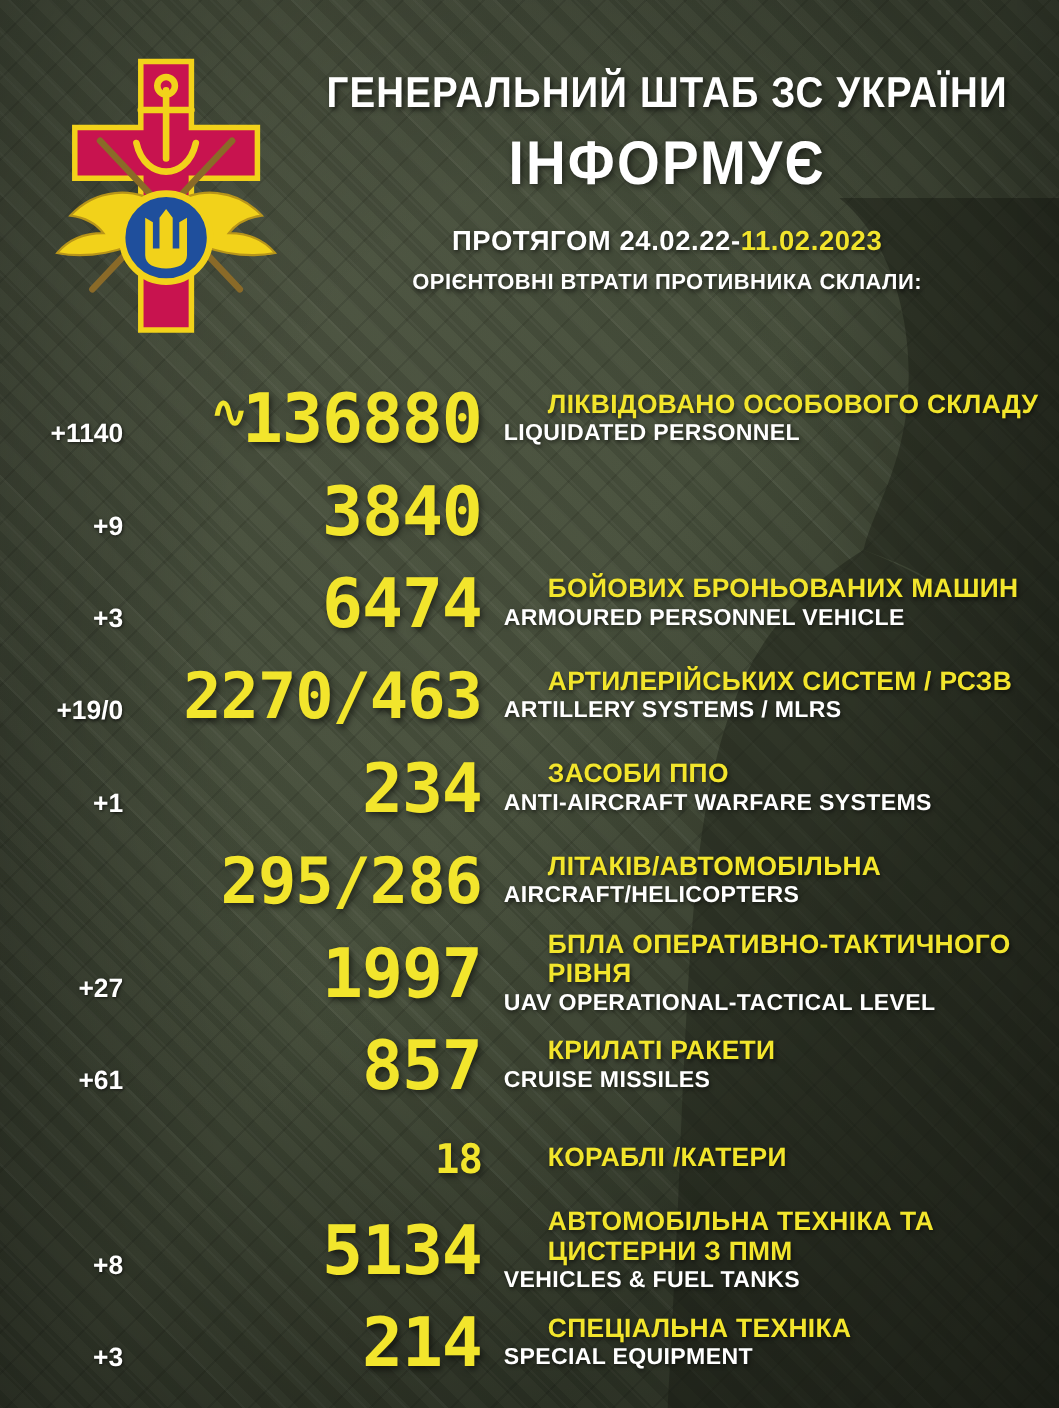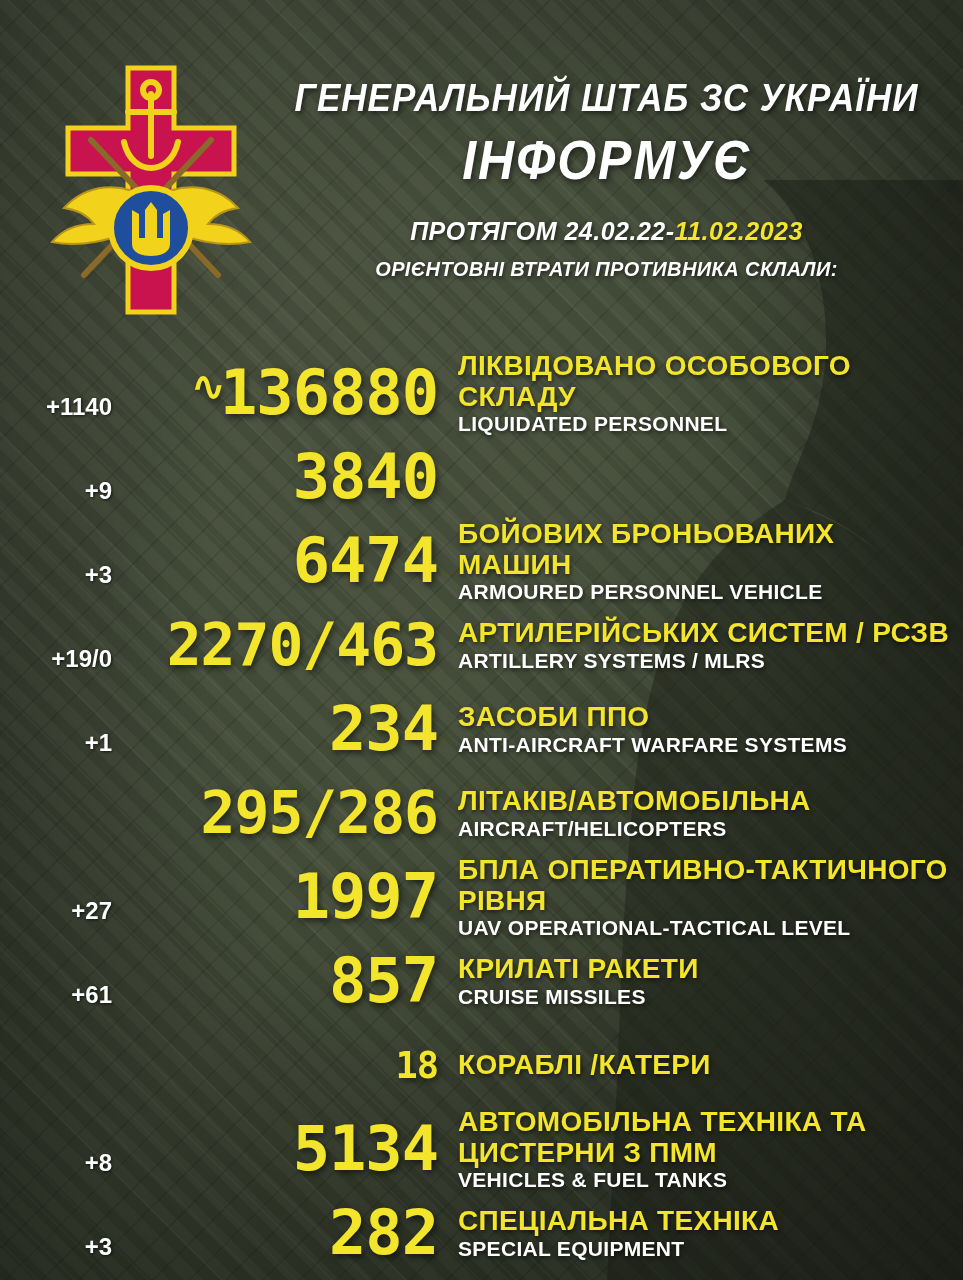--- a/index.html
+++ b/index.html
@@ -45,23 +45,22 @@
     height: 1100px;
     opacity: 0.52;
     pointer-events: none;
   }
   .silhouette svg { display:block; width:100%; height:100%; }
 
   
   .header {
     position: relative;
     display: flex;
-    padding: 46px 26px 0 26px;
+    padding: 34px 26px 0 26px;
     z-index: 3;
-    font-style: italic;
   }
   .emblem {
     width: 250px;
     flex: 0 0 250px;
     display: flex;
     align-items: flex-start;
     justify-content: center;
     padding-top: 14px;
   }
   .emblem svg { width: 230px; height: 265px; display:block; }
@@ -145,25 +144,26 @@
     text-shadow: 2px 3px 6px rgba(0,0,0,0.55);
   }
   .row.small .value { font-size: 37px; }
   .row.wide .value { font-size: 58px; }
   .labels {
     flex: 1;
     padding-left: 12px;
   }
   .label-ua {
     color: #f2e52c;
-    font-size: 28px;
+    font-size: 24px;
     font-weight: bold;
     letter-spacing: 0.3px;
     line-height: 1.12;
     text-shadow: 1px 2px 4px rgba(0,0,0,0.6);
+    margin-left: 40px;
   }
   .label-en {
     color: #ffffff;
     font-size: 21px;
     font-weight: bold;
     letter-spacing: 0.3px;
     line-height: 1.15;
     text-shadow: 1px 2px 4px rgba(0,0,0,0.6);
   }
   .tilde {
@@ -322,21 +322,21 @@
       <div class="delta">+8</div>
       <div class="value">5134</div>
       <div class="labels">
         <div class="label-ua">АВТОМОБІЛЬНА ТЕХНІКА ТА ЦИСТЕРНИ З ПММ</div>
         <div class="label-en">VEHICLES  &amp; FUEL TANKS</div>
       </div>
     </div>
 
     <div class="row">
       <div class="delta">+3</div>
-      <div class="value">282</div>
+      <div class="value">214</div>
       <div class="labels">
         <div class="label-ua">СПЕЦІАЛЬНА ТЕХНІКА</div>
         <div class="label-en">SPECIAL EQUIPMENT</div>
       </div>
     </div>
 
   </div>
 </div>
 
 </body></html>

